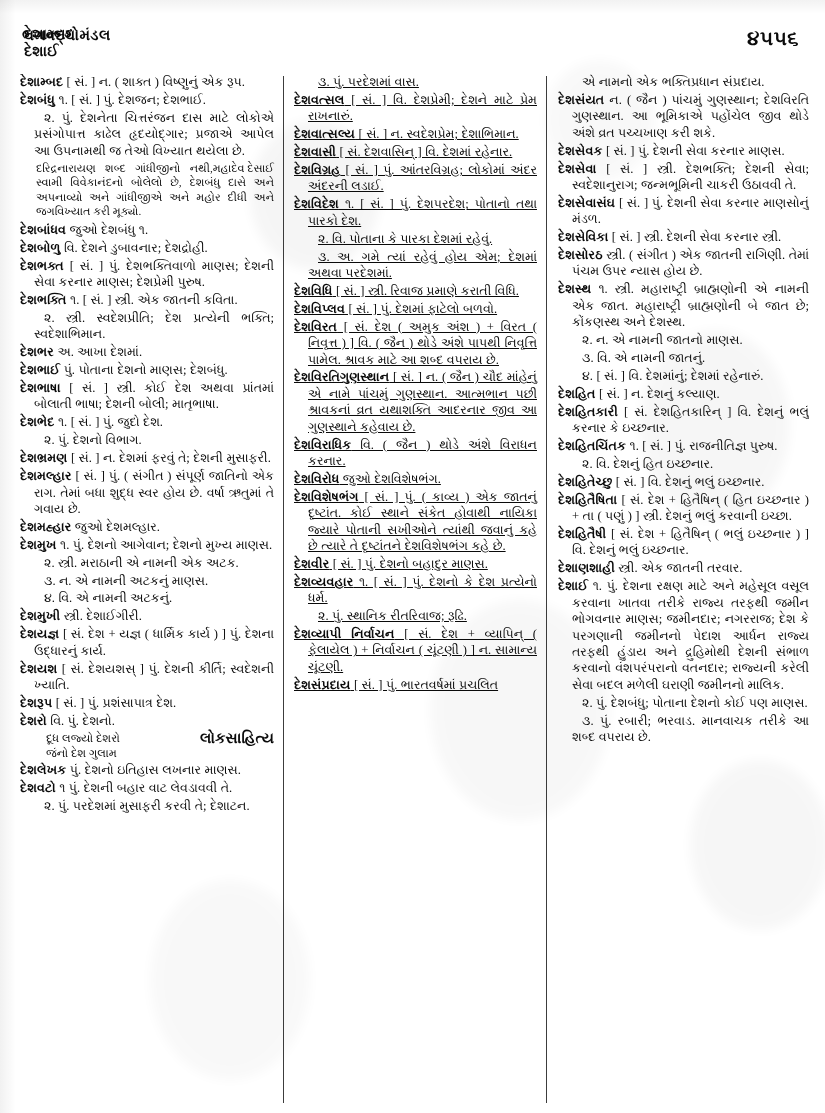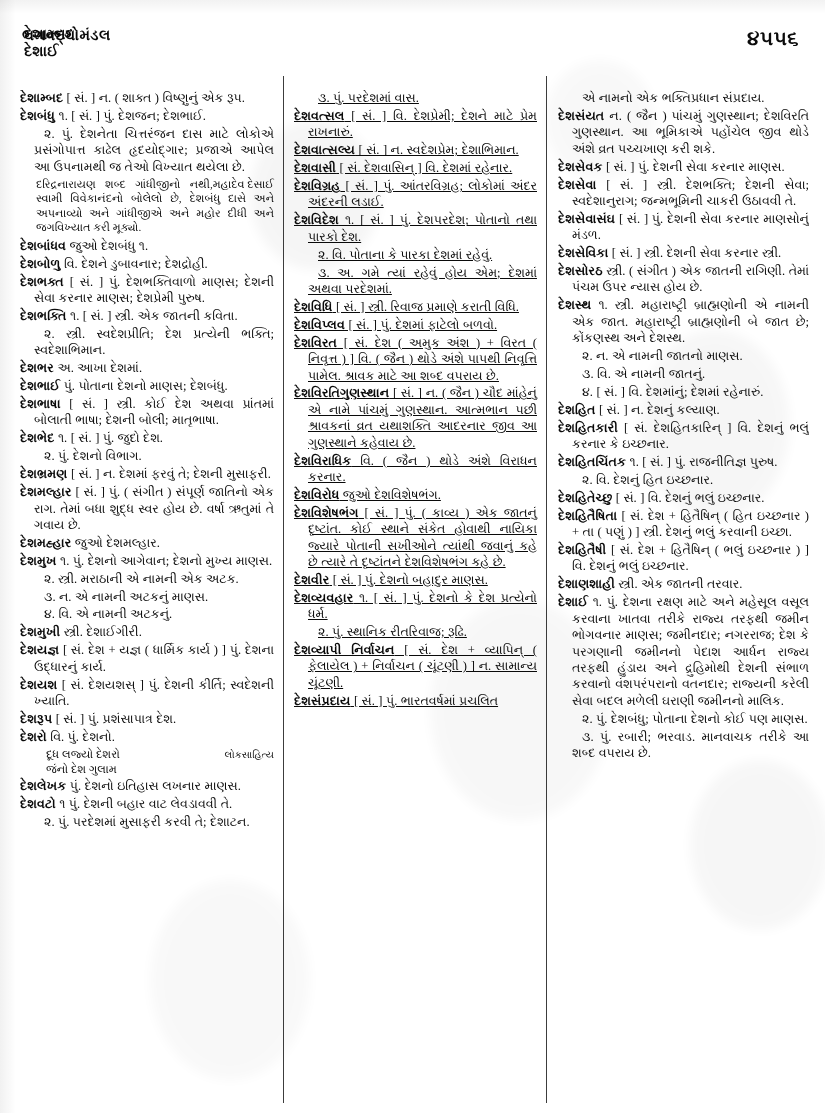--- a/index.html
+++ b/index.html
@@ -97,21 +97,20 @@
     right: 16px;
     top: 74px;
     bottom: 6px;
     display: flex;
     align-items: stretch;
   }
   .col {
     position: relative;
     box-sizing: border-box;
     overflow: hidden;
-    margin-top: 16px;
   }
   .col-1 { width: 264px; padding-right: 10px; }
   .col-2 { width: 263px; padding-left: 10px; padding-right: 10px; text-decoration: underline; }
   .col-3 { width: 262px; padding-left: 11px; }
 
   .rule {
     position: absolute;
     top: 2px;
     bottom: 4px;
     width: 1px;
@@ -142,22 +141,22 @@
     line-height: 15px;
     padding-left: 26px;
     margin: 1px 0 1px 0;
   }
   .quote .qline {
     display: block;
     white-space: pre;
   }
   .quote .attrib {
     float: right;
-    font-weight: normal;
-    font-size: 10px;
+    font-weight: bold;
+    font-size: 15px;
   }
   .cite {
     font-size: 11.2px;
     line-height: 14.6px;
     margin: 1px 0 3px 0;
     padding-left: 16px;
     text-align: justify;
   }
   .cite .author {
     float: right;

